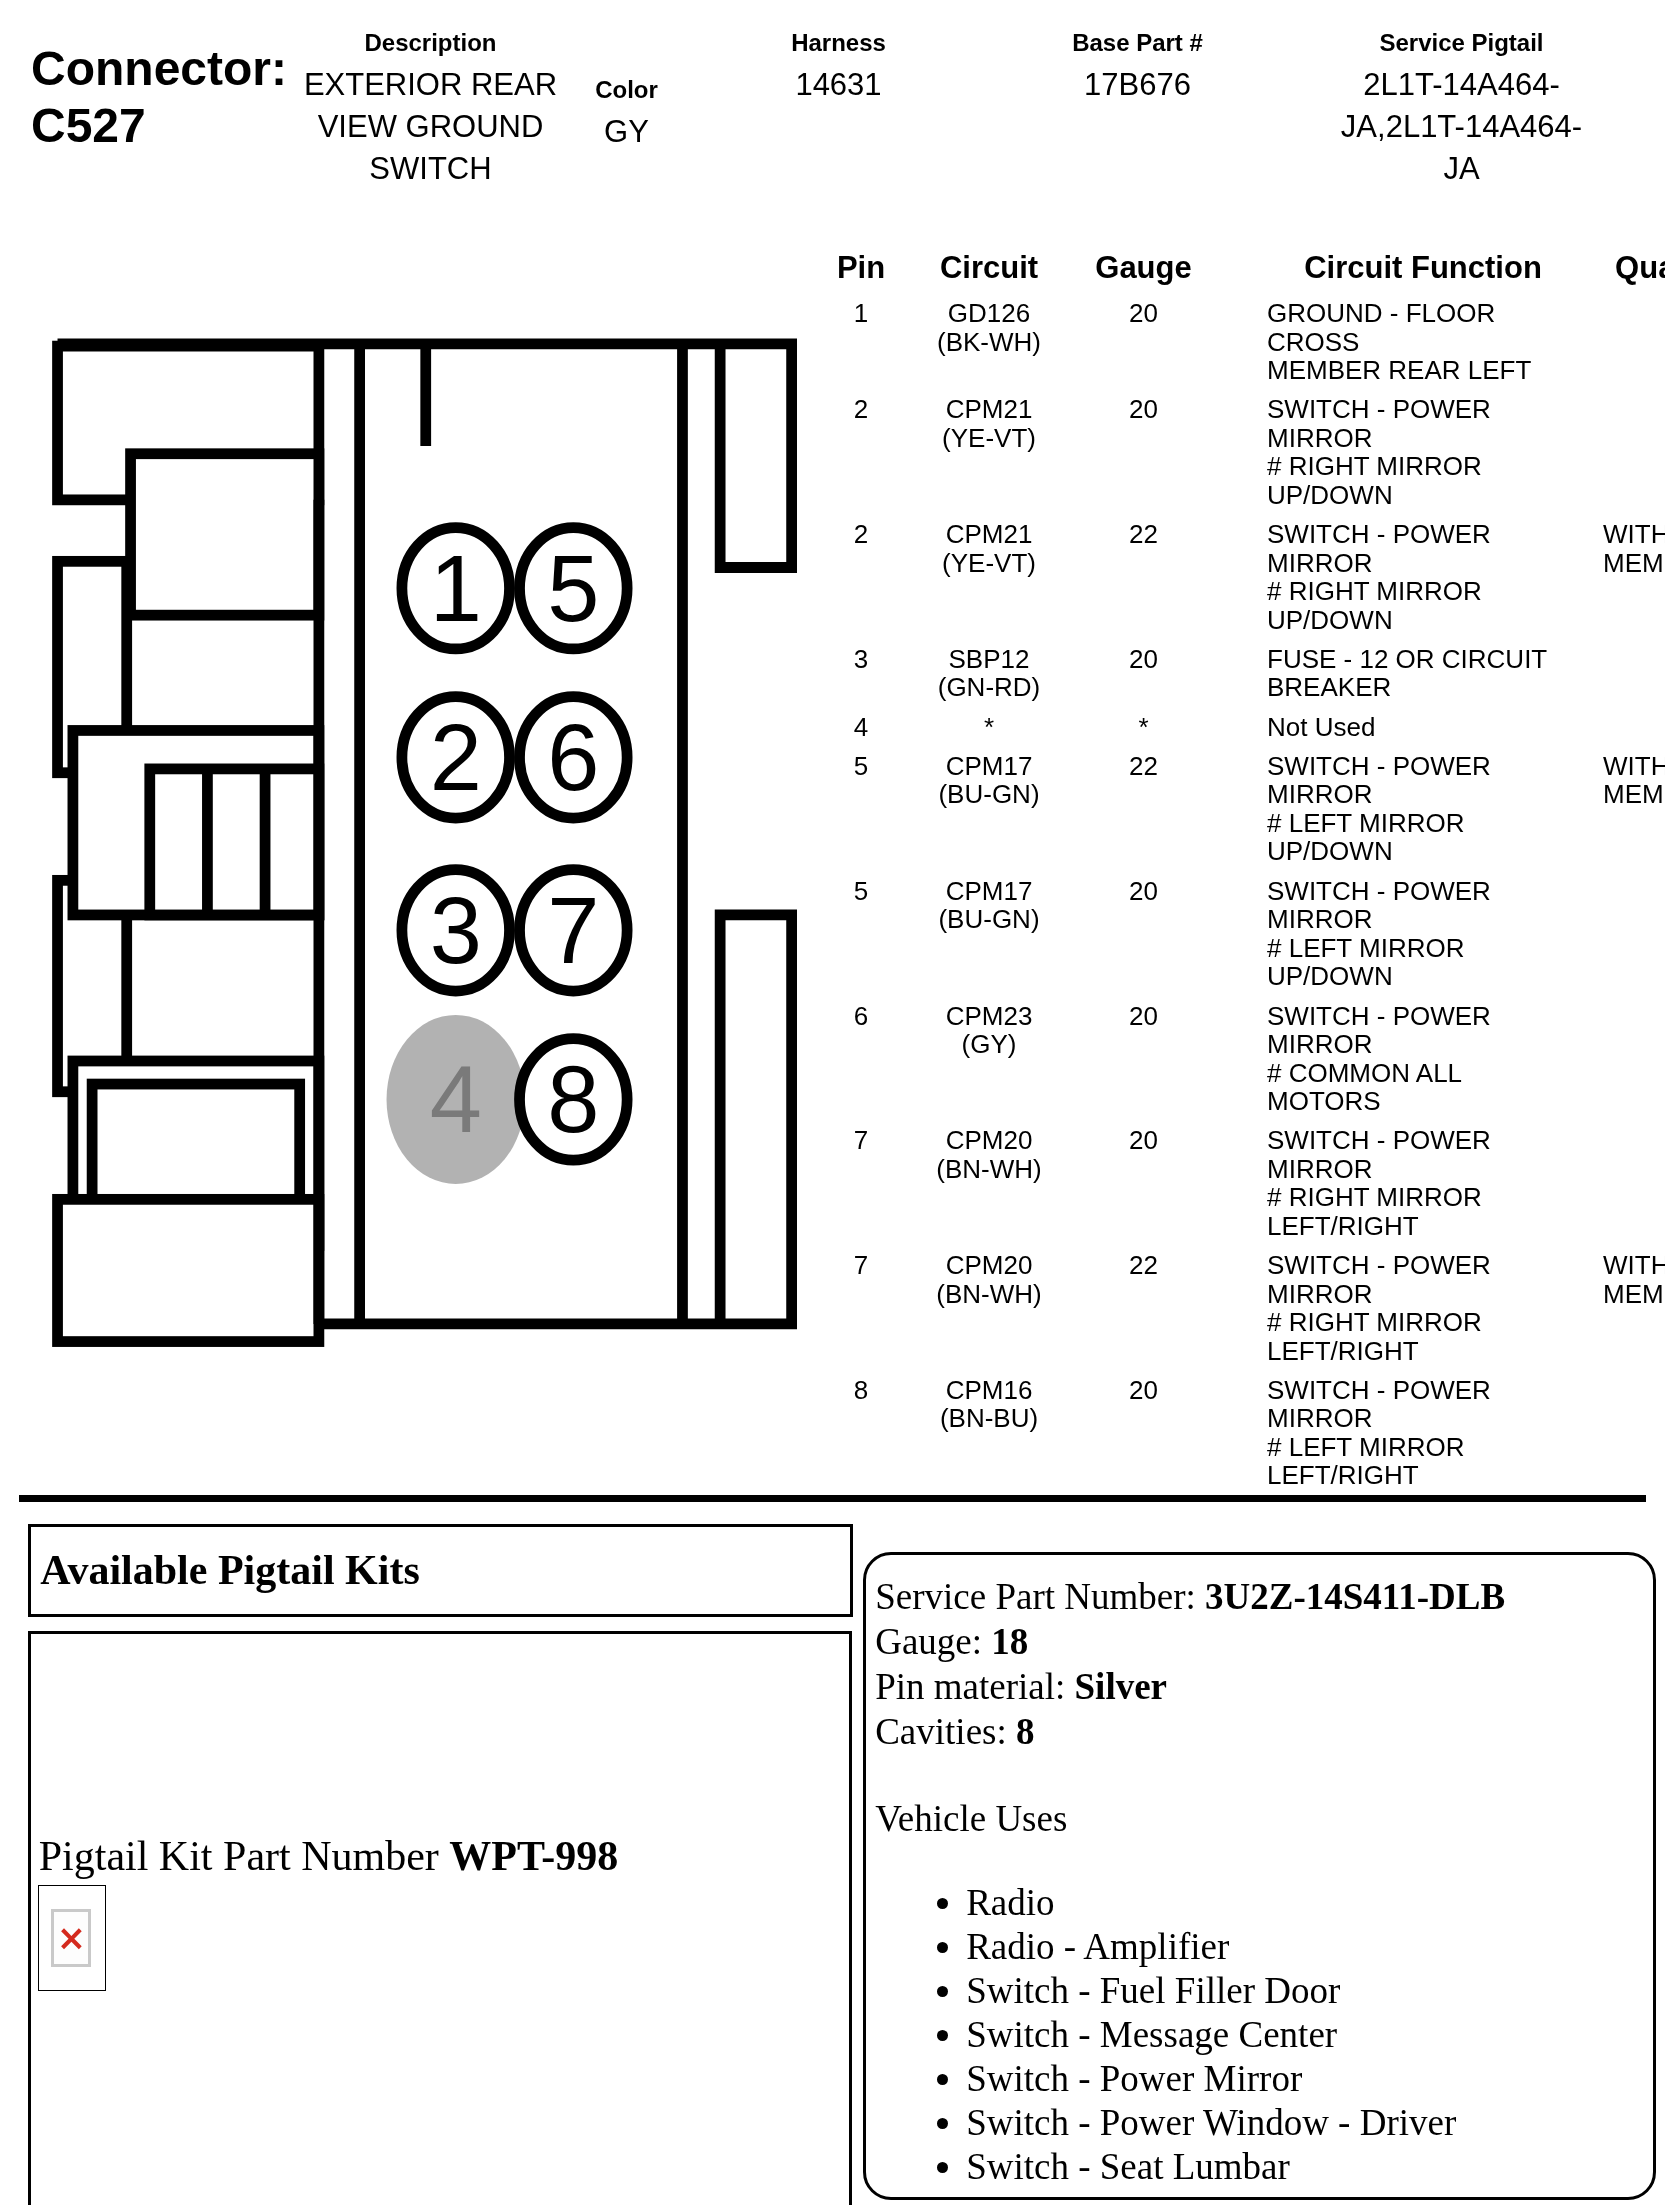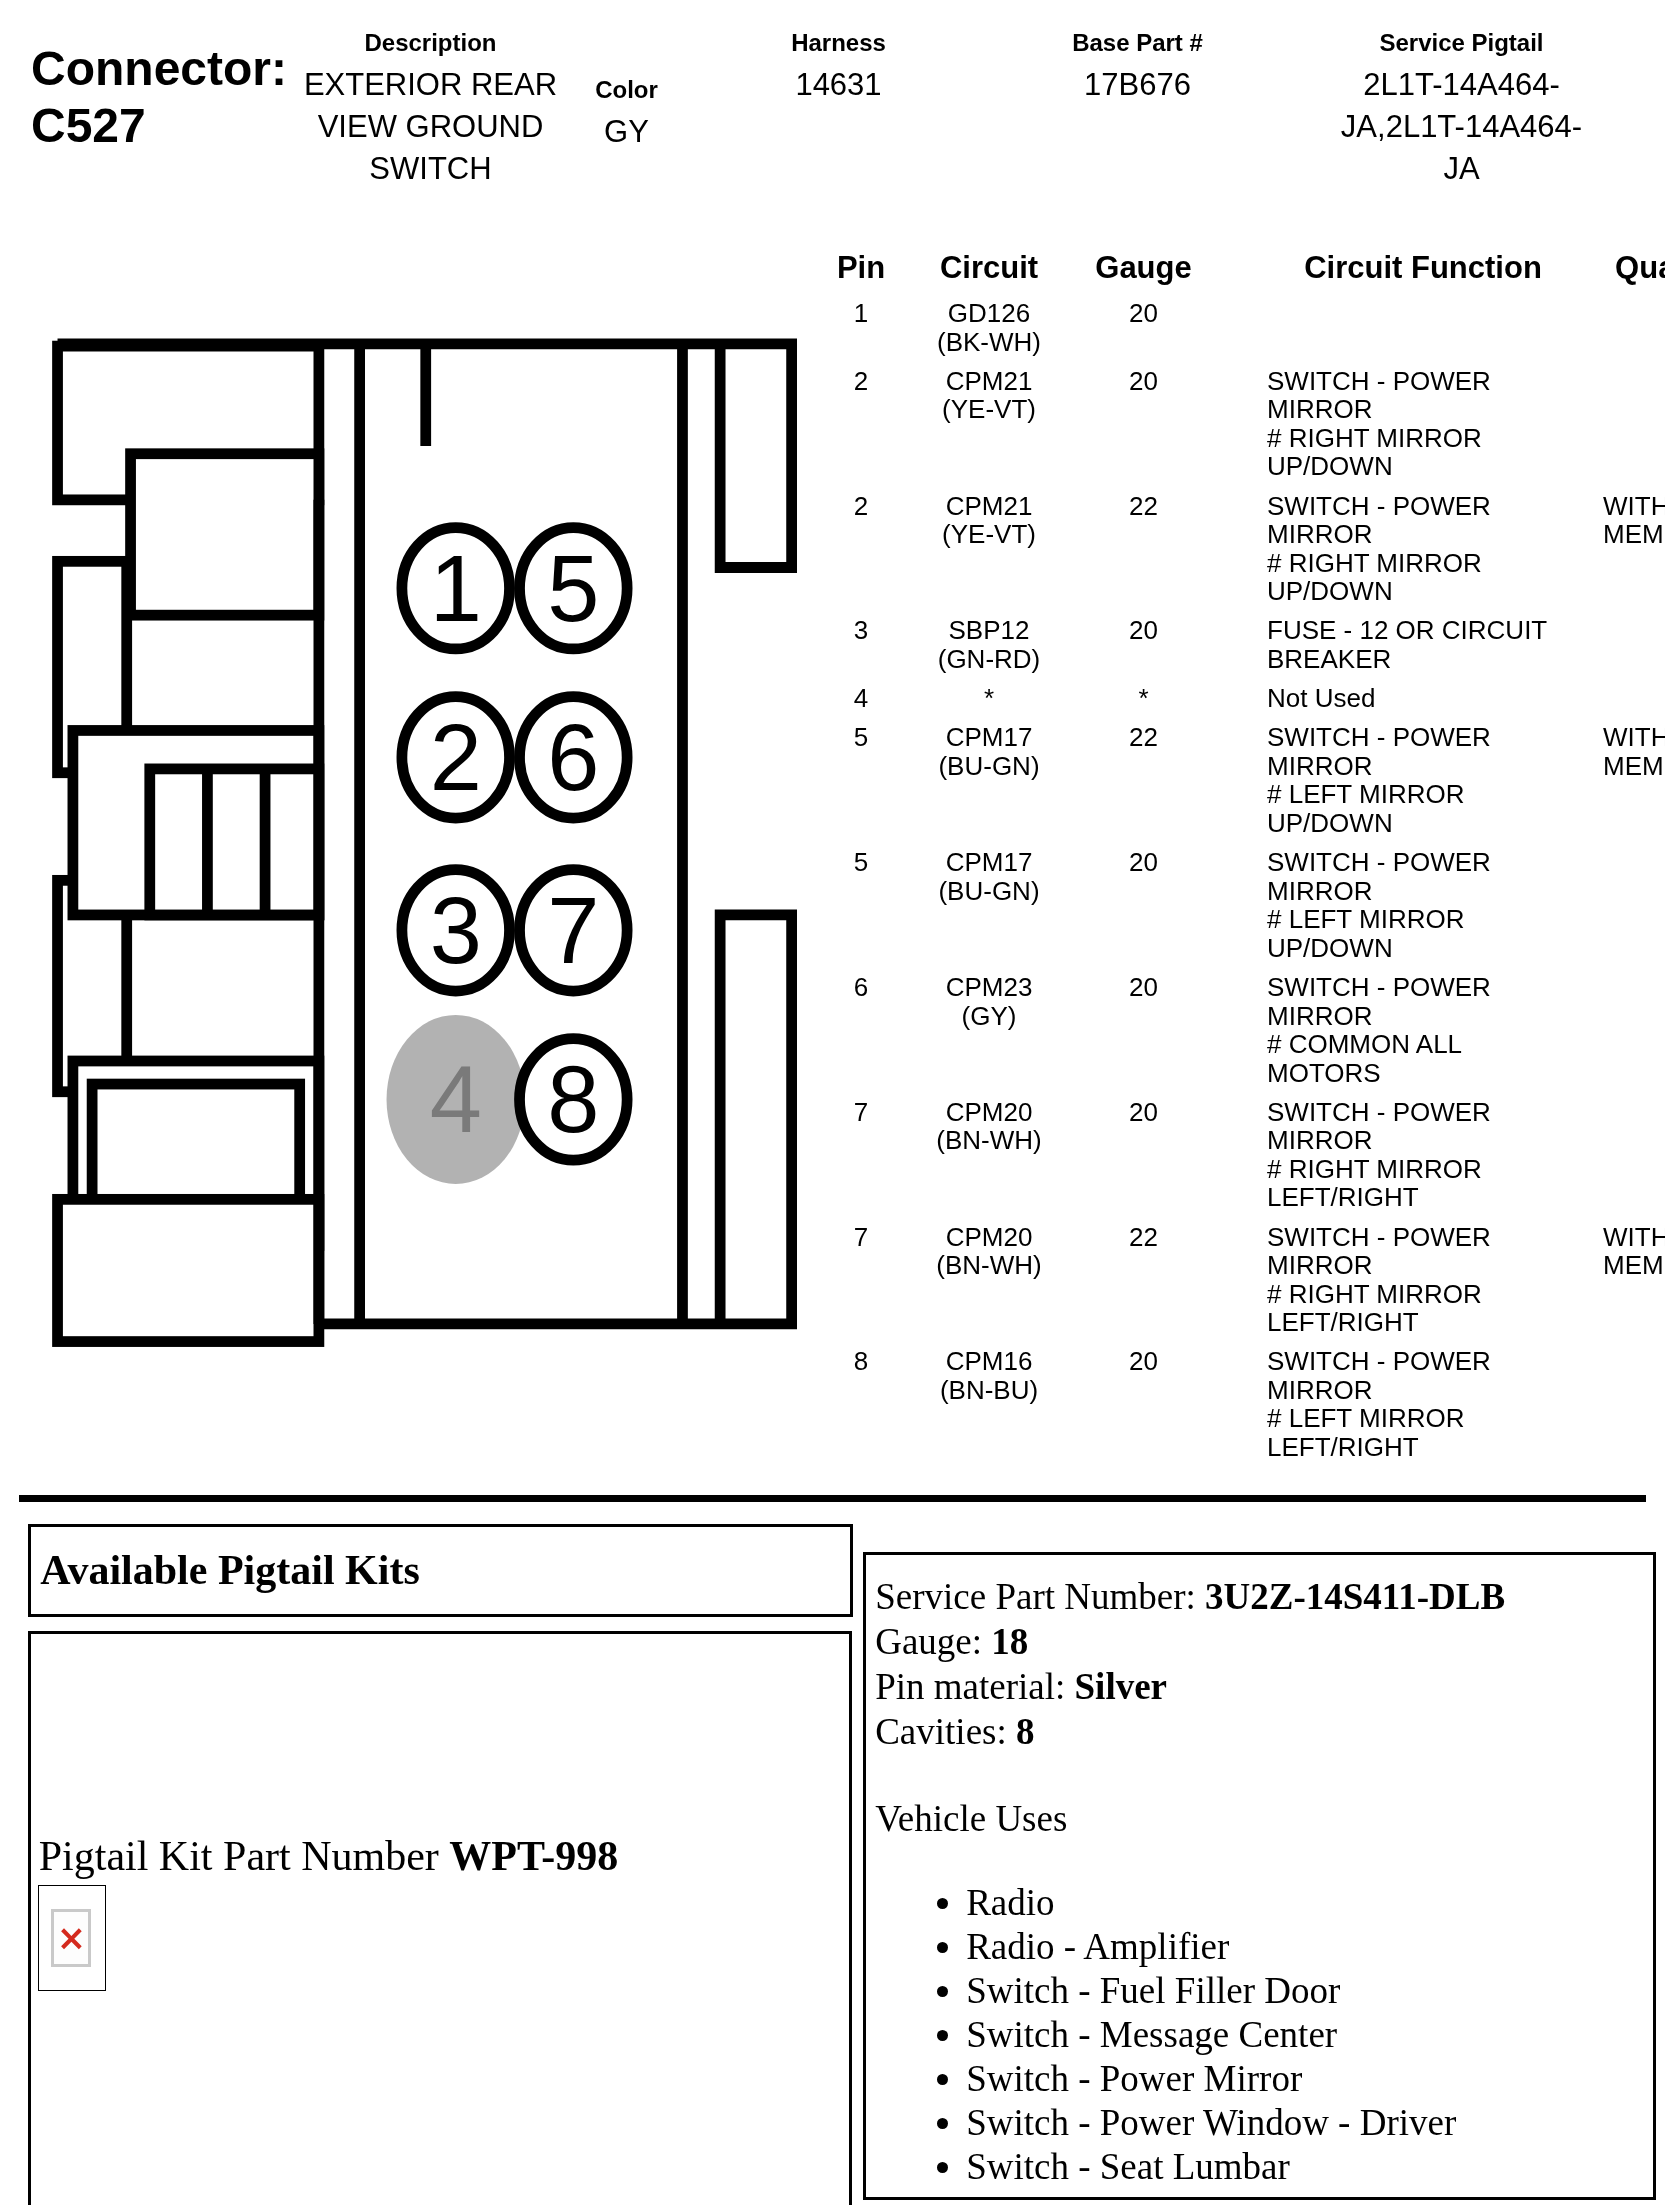--- a/index.html
+++ b/index.html
@@ -34,21 +34,21 @@
   .diagram { left:46px; top:323px; width:761px; height:1034px; }
 
   
   .rule { left:19px; top:1495px; width:1627px; height:7px; background:#000; }
   .serif { font-family:"Liberation Serif", serif; }
   .box { position:absolute; border:3.1px solid #000; background:#fff; }
   .kits-header { left:28px; top:1524px; width:825px; height:93px; padding:18.5px 0 0 9.2px;
                  font-size:42px; font-weight:bold; }
   .left-box  { left:28px;  top:1631px; width:824px; height:610px; }
   .right-box { left:863px; top:1552px; width:793px; height:648px; padding:19px 10.8px 0 9.2px;
-               font-size:37px; line-height:45px; }
+               font-size:37px; line-height:45px;border-radius:28px; }
   .kit-line { position:absolute; left:7.7px; top:198px; font-size:42px; white-space:nowrap; }
   .kit-line b { font-weight:bold; }
   .img-ph { position:absolute; left:7px; top:251px; width:68px; height:106px; border:1.5px solid #000;
             background:#fff; }
   .img-icon { position:absolute; left:12.3px; top:23px; width:40px; height:58px;
               border:3.1px solid #c9c9c9; background:#fdfdfd; display:flex; align-items:center; justify-content:center;
               font-weight:bold; font-size:35px; color:#d42a1e; font-family:"DejaVu Sans", sans-serif; }
   .detail-line b { font-weight:bold; }
   .vuses-title { margin-top:42px; }
   .vuses { margin-top:40px; padding-left:91px; }
@@ -116,20 +116,25 @@
   </div>
   <div>
 
       <div class="prow">
         <div class="c-pin">1</div>
         <div class="c-circuit">
           <div>GD126</div>
           <div>(BK-WH)</div>
         </div>
         <div class="c-gauge">20</div>
+        <div class="c-func lineblock">
+
+        <div>GROUND - FLOOR CROSS</div>
+          <div>MEMBER REAR LEFT</div>
+        </div>
         <div class="c-qual lineblock">
           
         </div>
       </div>
 
       <div class="prow">
         <div class="c-pin">2</div>
         <div class="c-circuit">
           <div>CPM21</div>
           <div>(YE-VT)</div>

